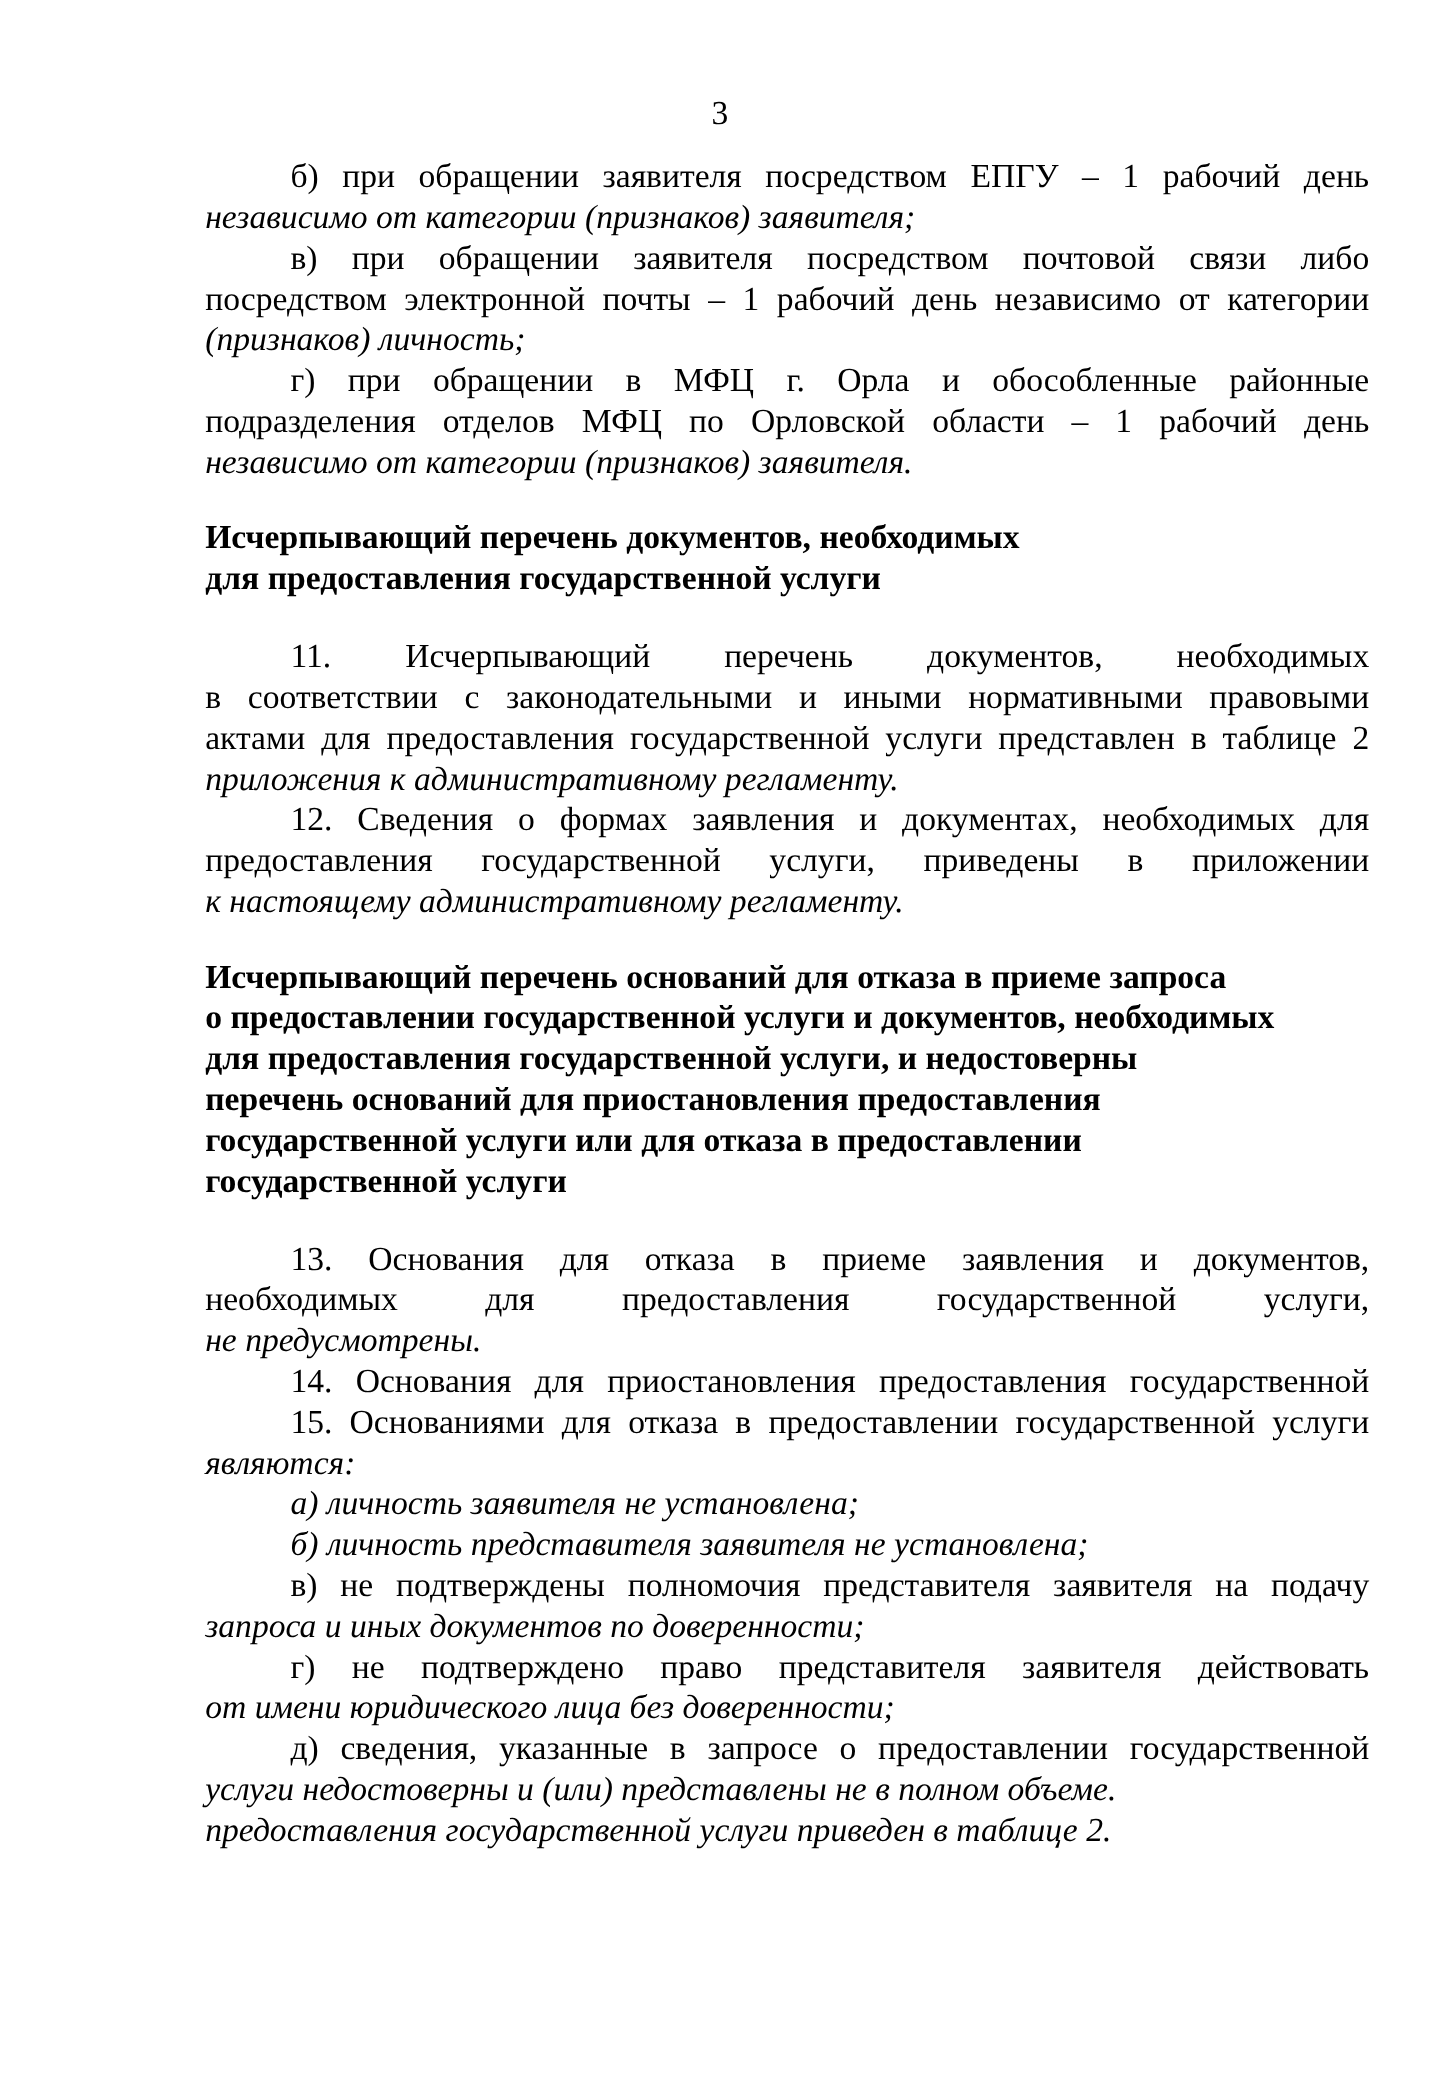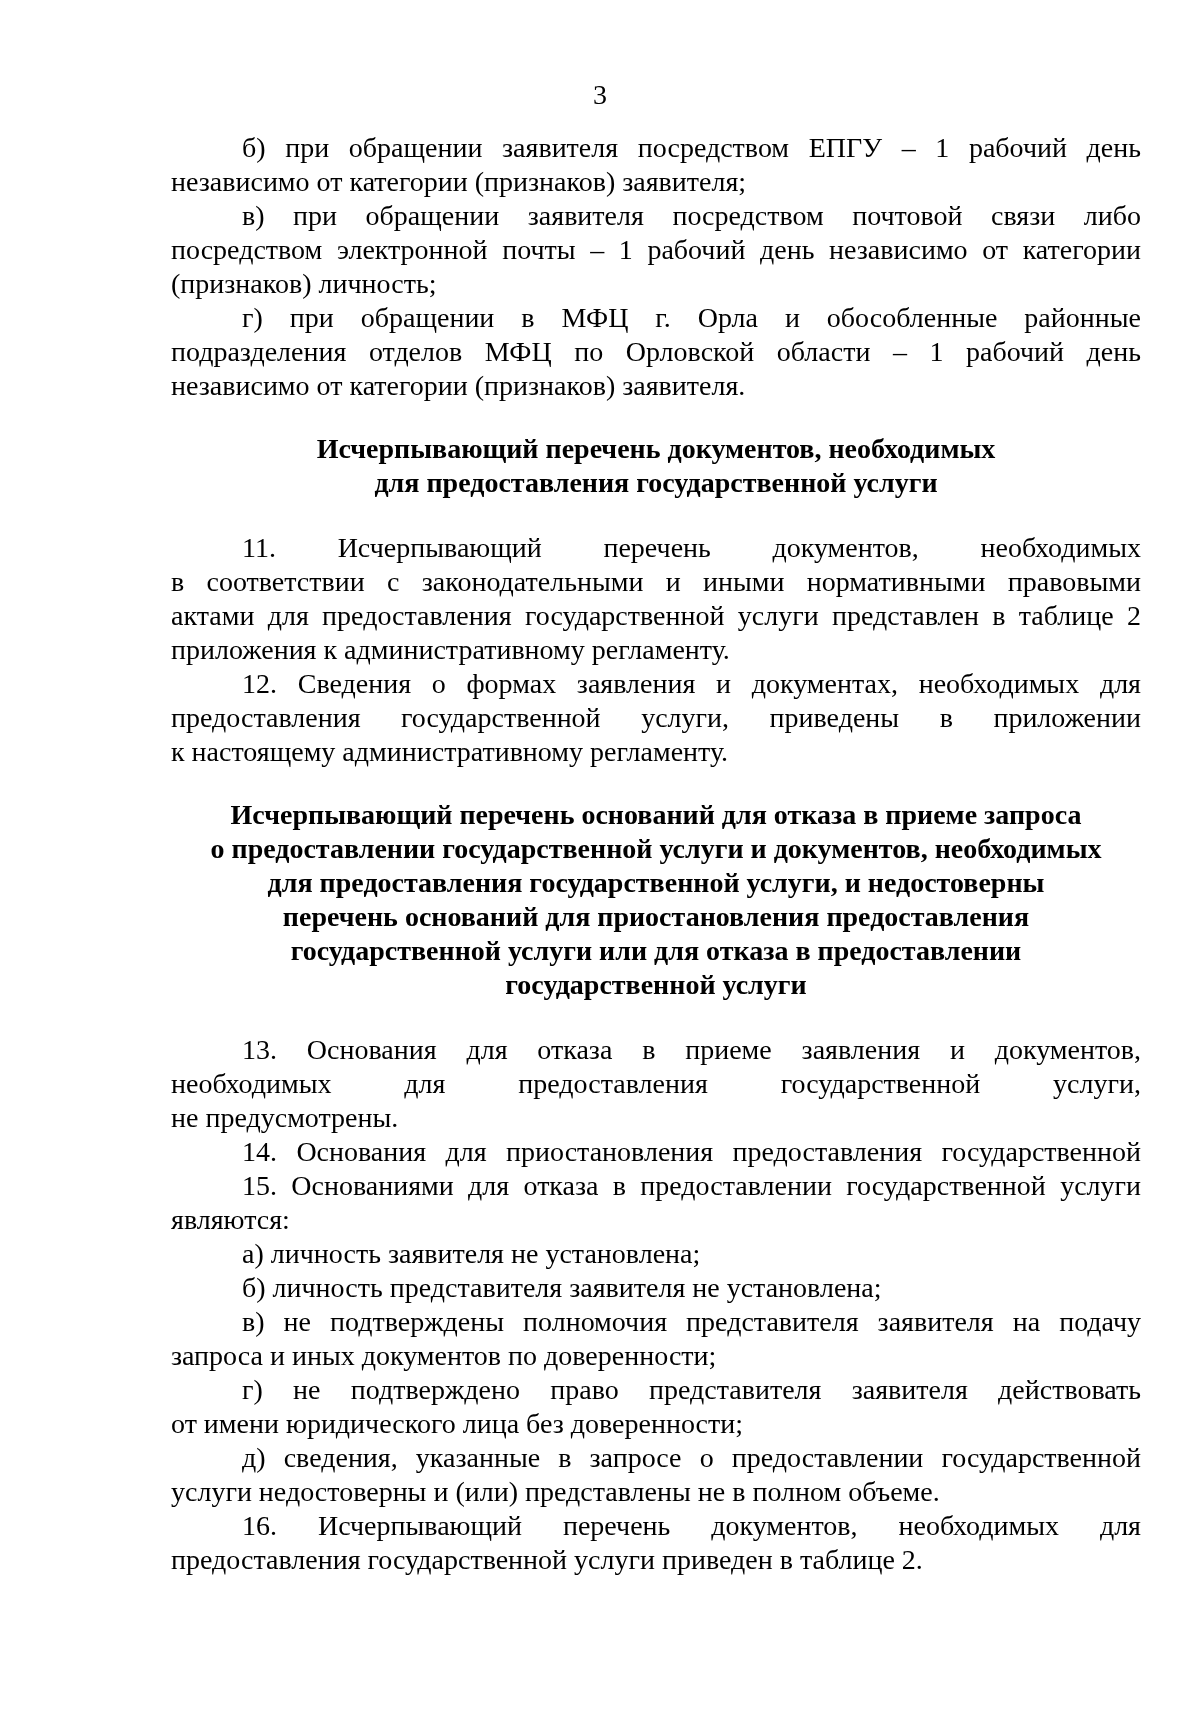--- a/index.html
+++ b/index.html
@@ -29,30 +29,31 @@
     margin-left: 171px;
     width: 970px;
     margin-top: 12px;
   }
   .paragraph .line {
     text-align: justify;
     text-align-last: justify;
   }
   .paragraph .line.last {
     text-align-last: left;
+    font-style: italic;
   }
   .paragraph .line.first {
     padding-left: 71px;
   }
   .heading {
     font-weight: bold;
     margin: 29px 0 31px 0;
   }
   .heading .line {
-    text-align: center;
+    text-align: left;
   }
 </style>
 </head>
 <body>
 
 <div class="page">
   <div class="page-number">3</div>
   <div class="content">
       <div class="paragraph">
         <div class="line first">б) при обращении заявителя посредством ЕПГУ – 1 рабочий день</div>
@@ -115,17 +116,16 @@
       </div>
       <div class="paragraph">
         <div class="line first">г) не подтверждено право представителя заявителя действовать</div>
         <div class="line last">от имени юридического лица без доверенности;</div>
       </div>
       <div class="paragraph">
         <div class="line first">д) сведения, указанные в запросе о предоставлении государственной</div>
         <div class="line last">услуги недостоверны и (или) представлены не в полном объеме.</div>
       </div>
       <div class="paragraph">
-        <div class="line first">16. Исчерпывающий перечень документов, необходимых для</div>
         <div class="line last">предоставления государственной услуги приведен в таблице 2.</div>
       </div>
     </div>
 </div>
 
 </body></html>

